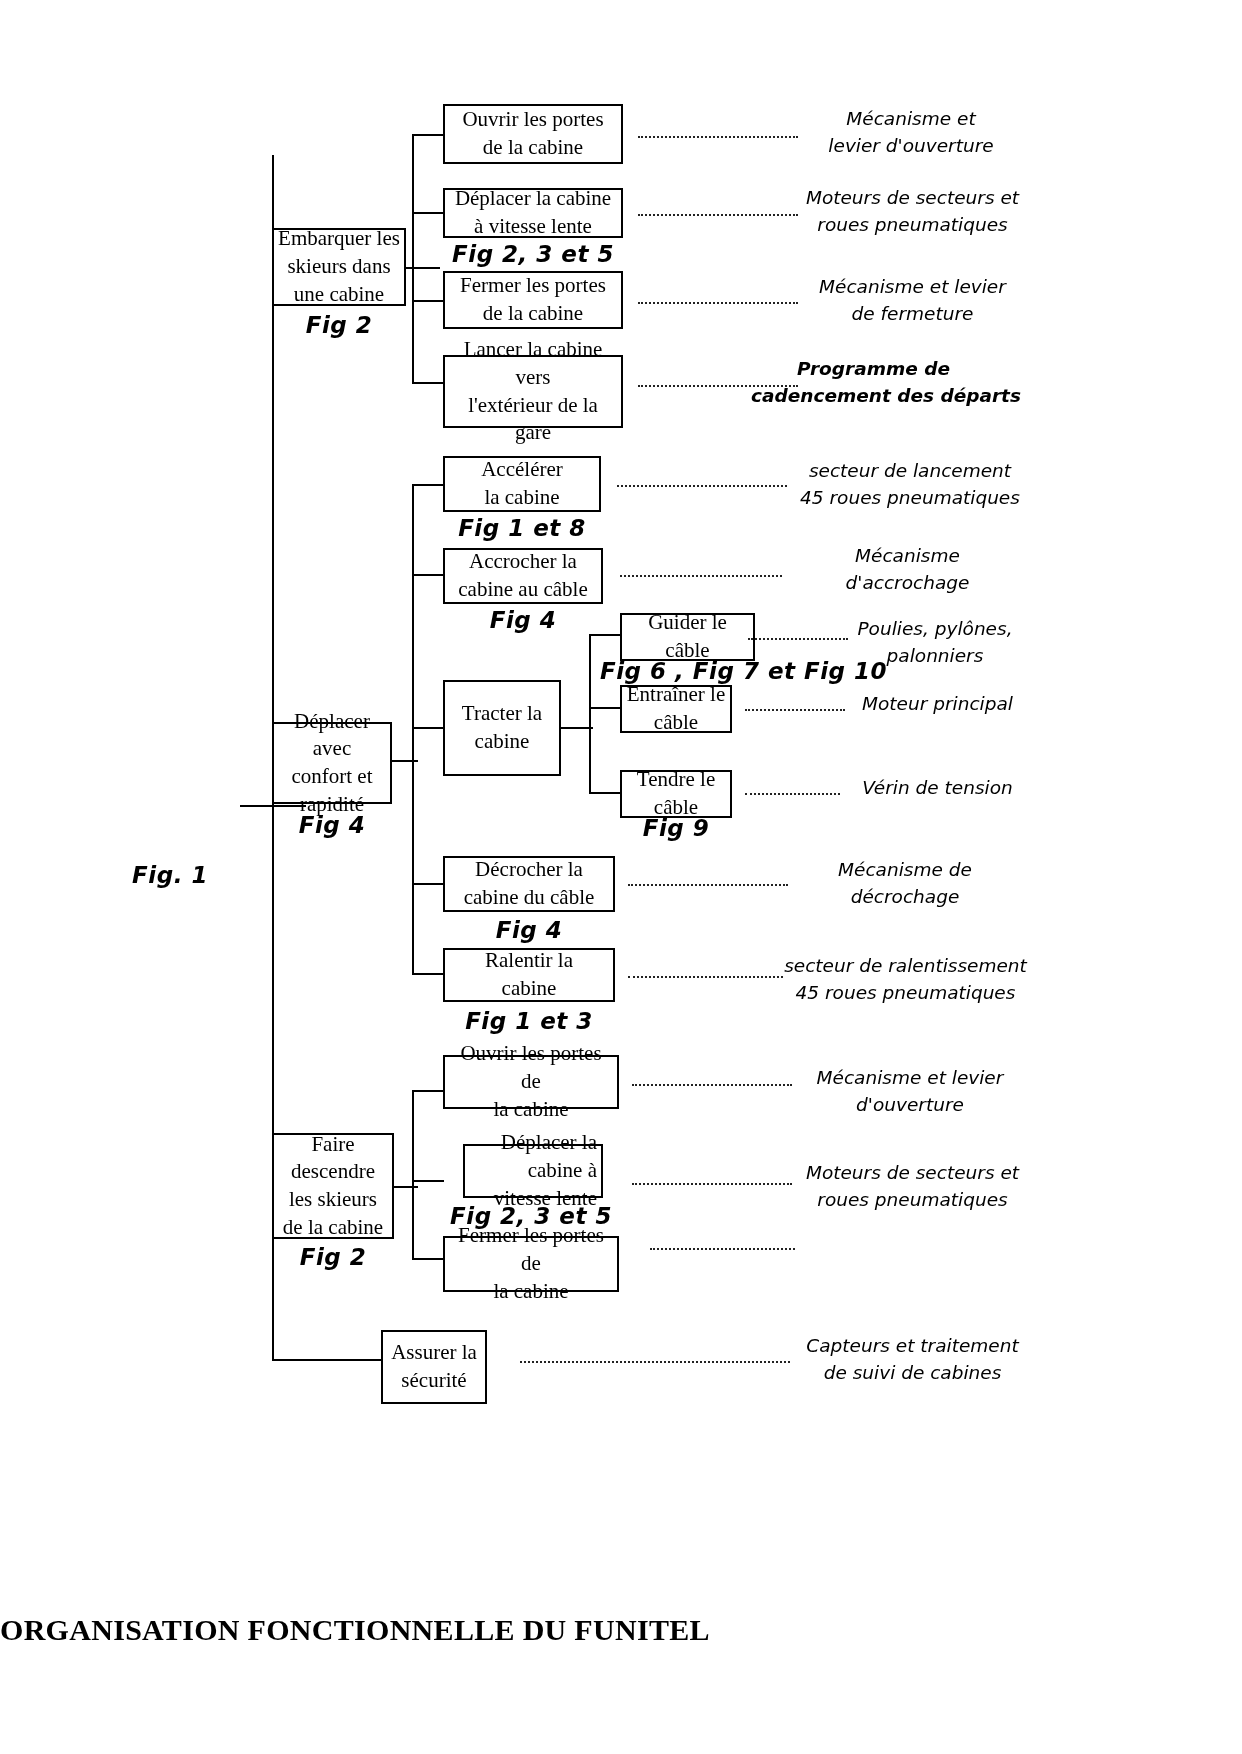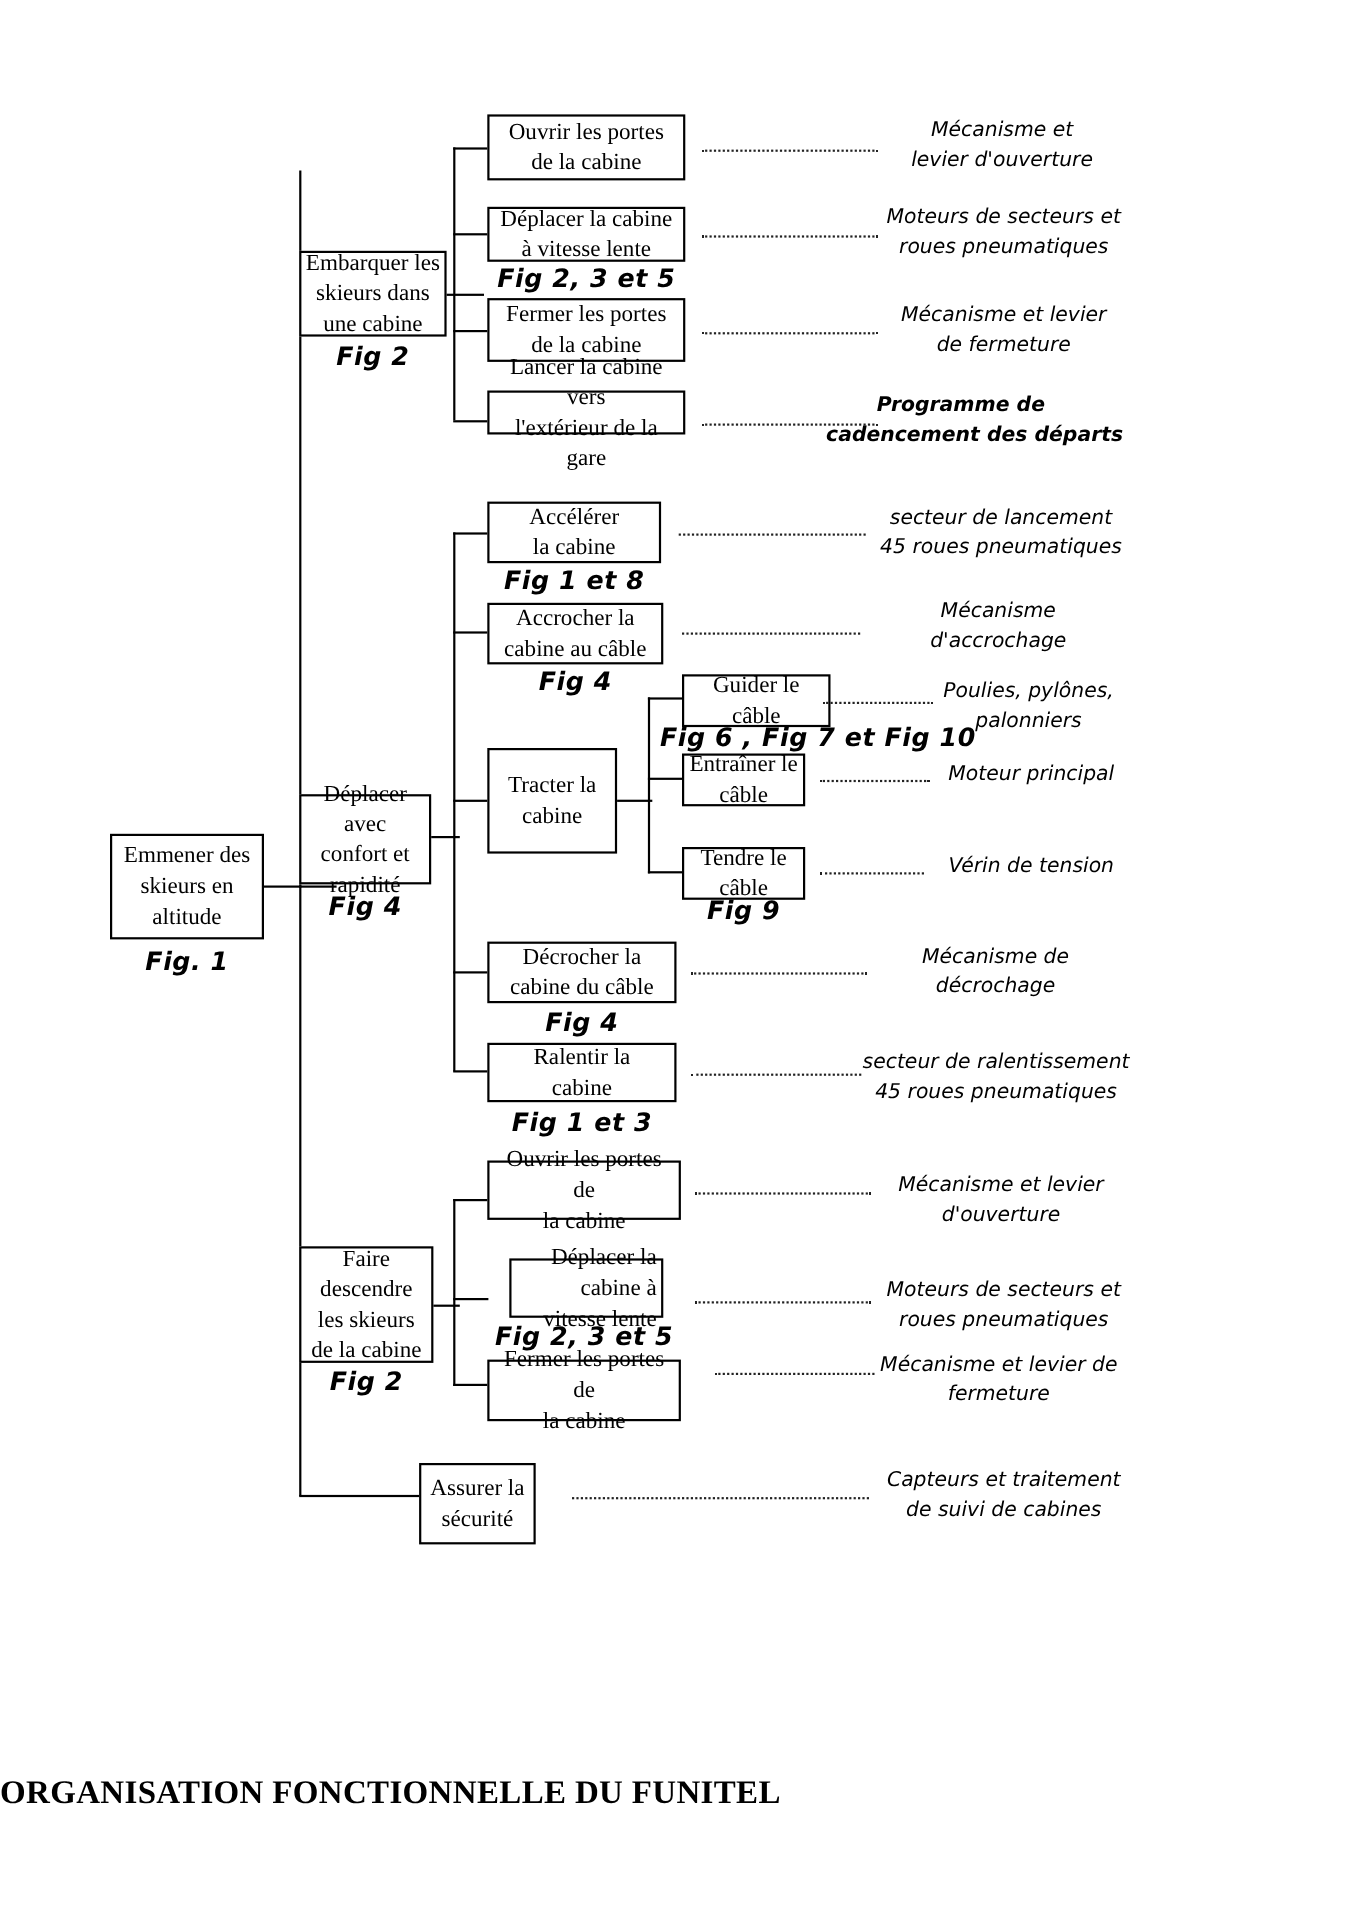--- a/index.html
+++ b/index.html
@@ -93,27 +93,20 @@
 <div id="page">
 
   <div class="ln vl" style="left:272px; top:155px; height:1205px;"></div>
   <div class="ln hl" style="left:240px; top:805px; width:34px;"></div>
 
   <div class="ln hl" style="left:272px; top:290px; width:34px;"></div>
   <div class="ln hl" style="left:272px; top:805px; width:34px;"></div>
   <div class="ln hl" style="left:272px; top:1212px; width:34px;"></div>
   <div class="ln hl" style="left:272px; top:1359px; width:110px;"></div>
 
-  <div class="node" style="left:100px; top:758px; width:140px; height:96px;">
-    <div>
-      <span>Emmener des</span>
-      <span>skieurs en</span>
-      <span>altitude</span>
-    </div>
-  </div>
   <div class="figcap" style="left:100px; top:862px; width:140px;">Fig. 1</div>
 
   <div class="node" style="left:272px; top:228px; width:134px; height:78px;">
     <div>
       <span>Embarquer les</span>
       <span>skieurs dans</span>
       <span>une cabine</span>
     </div>
   </div>
   <div class="figcap" style="left:272px; top:312px; width:134px;">Fig 2</div>
@@ -155,21 +148,21 @@
       <span>Fermer les portes</span>
       <span>de la cabine</span>
     </div>
   </div>
   <div class="leader" style="left:638px; top:299px; width:160px;"></div>
   <div class="anno" style="left:790px; top:274px; width:245px;">
     <span>Mécanisme  et  levier</span>
     <span>de fermeture</span>
   </div>
 
-  <div class="node" style="left:443px; top:355px; width:180px; height:40px;">
+  <div class="node" style="left:443px; top:355px; width:180px; height:73px;">
     <div>
       <span>Lancer la cabine vers</span>
       <span>l'extérieur de la gare</span>
     </div>
   </div>
   <div class="leader" style="left:638px; top:382px; width:160px;"></div>
   <div class="anno" style="left:751px; top:356px; width:245px;font-weight:bold;">
     <span>Programme de</span>
     <span>cadencement  des départs</span>
   </div>
@@ -333,24 +326,20 @@
     <span>roues pneumatiques</span>
   </div>
 
   <div class="node" style="left:443px; top:1236px; width:176px; height:56px;">
     <div>
       <span>Fermer les portes de</span>
       <span>la cabine</span>
     </div>
   </div>
   <div class="leader" style="left:650px; top:1245px; width:145px;"></div>
-  <div class="anno" style="left:782px; top:1228px; width:252px;">
-    <span>Mécanisme  et  levier de</span>
-    <span>fermeture</span>
-  </div>
 
   <div class="node" style="left:381px; top:1330px; width:106px; height:74px;">
     <div>
       <span>Assurer la</span>
       <span>sécurité</span>
     </div>
   </div>
   <div class="leader" style="left:520px; top:1358px; width:270px;"></div>
   <div class="anno" style="left:790px; top:1333px; width:245px;">
     <span>Capteurs et  traitement</span>

